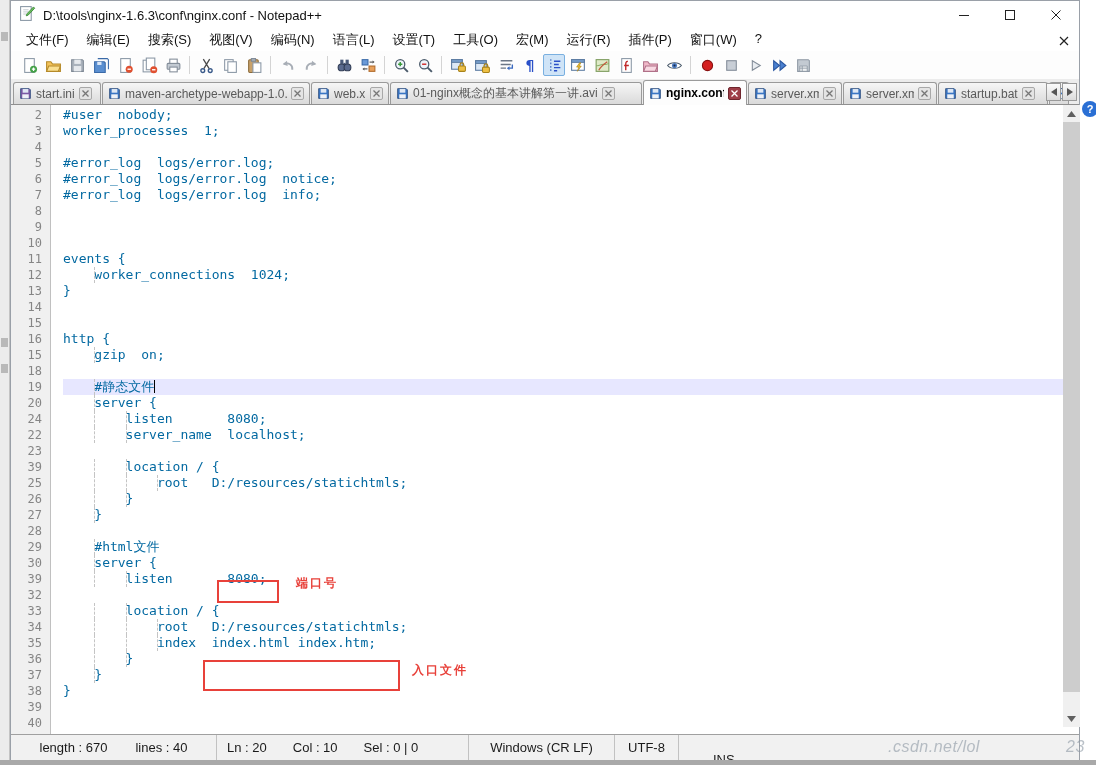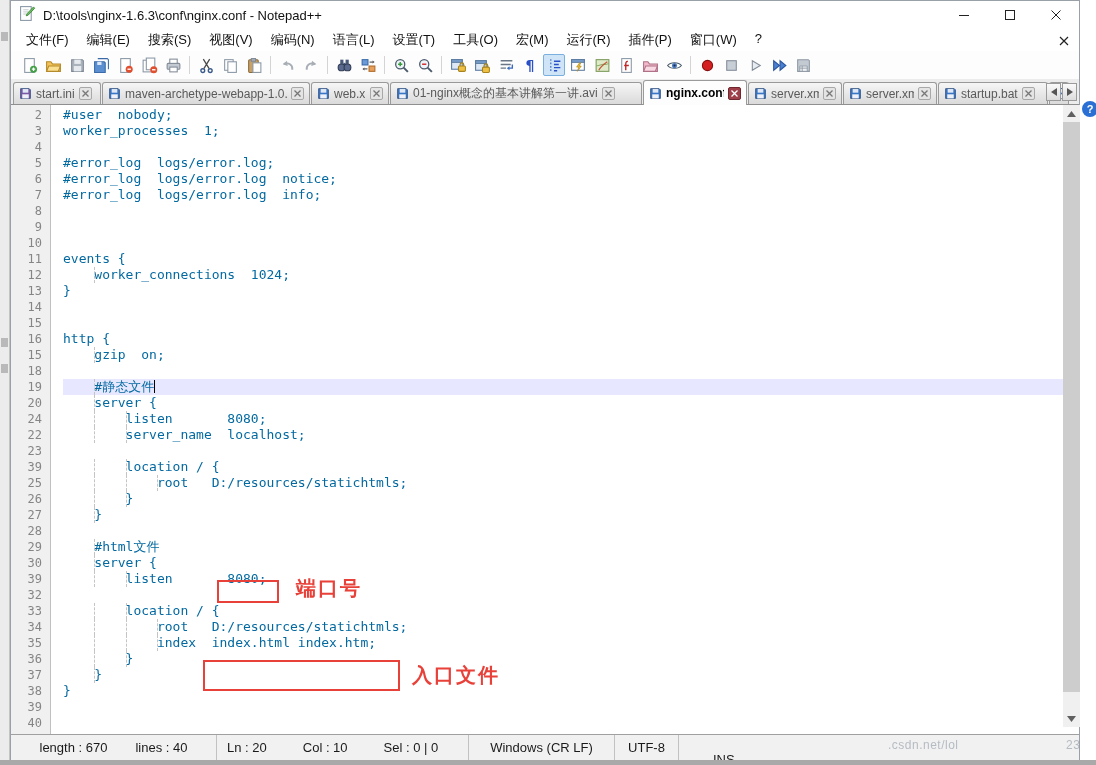--- a/index.html
+++ b/index.html
@@ -60,43 +60,43 @@
   .code { position:absolute; left:52px; top:2px; width:1000px; }
   .code-line { height:16px; font:13px/16px "DejaVu Sans Mono","Liberation Mono",monospace;
     color:#0369a1; white-space:pre; position:relative; }
   .code-line.current { background:#e7e7ff; }
   .guide { position:absolute; top:0; height:16px; border-left:1px dashed #c4c4c4; }
   .caret { display:inline-block; width:1px; height:13px; background:#000; vertical-align:-2px; }
 
   .red-box { position:absolute; border:2px solid; background:transparent; }
   .box1 { left:206px; top:475px; width:62px; height:23px; }
   .box2 { left:192px; top:555px; width:197px; height:31px; }
-  .red-label { position:absolute; font-size:20px; font-weight:bold; letter-spacing:2px; }
+  .red-label { position:absolute; font-size:12px; font-weight:bold; letter-spacing:2px; }
   .label1 { left:285px; top:470px; }
   .label2 { left:401px; top:557px; }
 
   .vscroll { position:absolute; left:1052px; top:104px; width:17px; height:622px; background:#f0f0f0; }
   .sb-btn { position:absolute; left:0; width:17px; height:17px; background:#f0f0f0;
     display:flex; align-items:center; justify-content:center; }
   .sb-btn.up { top:0; } .sb-btn.down { bottom:0; }
   .sb-thumb { position:absolute; left:0; top:17px; width:17px; height:570px; background:#cdcdcd; }
 
   .statusbar { position:absolute; left:0; top:733px; width:1068px; height:26px;
     background:#f1f1f1; border-top:1px solid #a0a0a0; display:flex; align-items:stretch;
     font-size:13px; color:#1a1a1a; }
   .ss { display:flex; align-items:center; border-right:1px solid #c2c2c2; }
   .s1 { width:330px; padding-left:6px; }
   .s2 { width:206px; justify-content:center; gap:28px; }
-  .s3 { width:252px; padding-left:10px; gap:36px; }
+  .s3 { width:252px; padding-left:10px; gap:26px; }
   .s4 { width:146px; justify-content:center; }
   .s5 { width:64px; justify-content:center; }
   .s6 { flex:1; padding-left:34px; border-right:none;margin-top:24px; }
 
-  .watermark { position:absolute; top:738px; font-size:12px; color:rgba(140,152,164,.6);
-    letter-spacing:.5px; z-index:5; }
+  .watermark { position:absolute; top:738px; font-size:16px; color:rgba(140,152,164,.6);
+    letter-spacing:.5px; z-index:5;font-style:italic; }
   .wm1 { left:888px; } .wm2 { left:1066px; }
 </style>
 </head>
 <body>
 
 <div class="bg-left">
   <div class="edge-mark" style="left:1px;top:32px"></div>
   <div class="edge-mark" style="left:1px;top:338px"></div>
   <div class="edge-mark" style="left:1px;top:364px"></div>
 </div>

